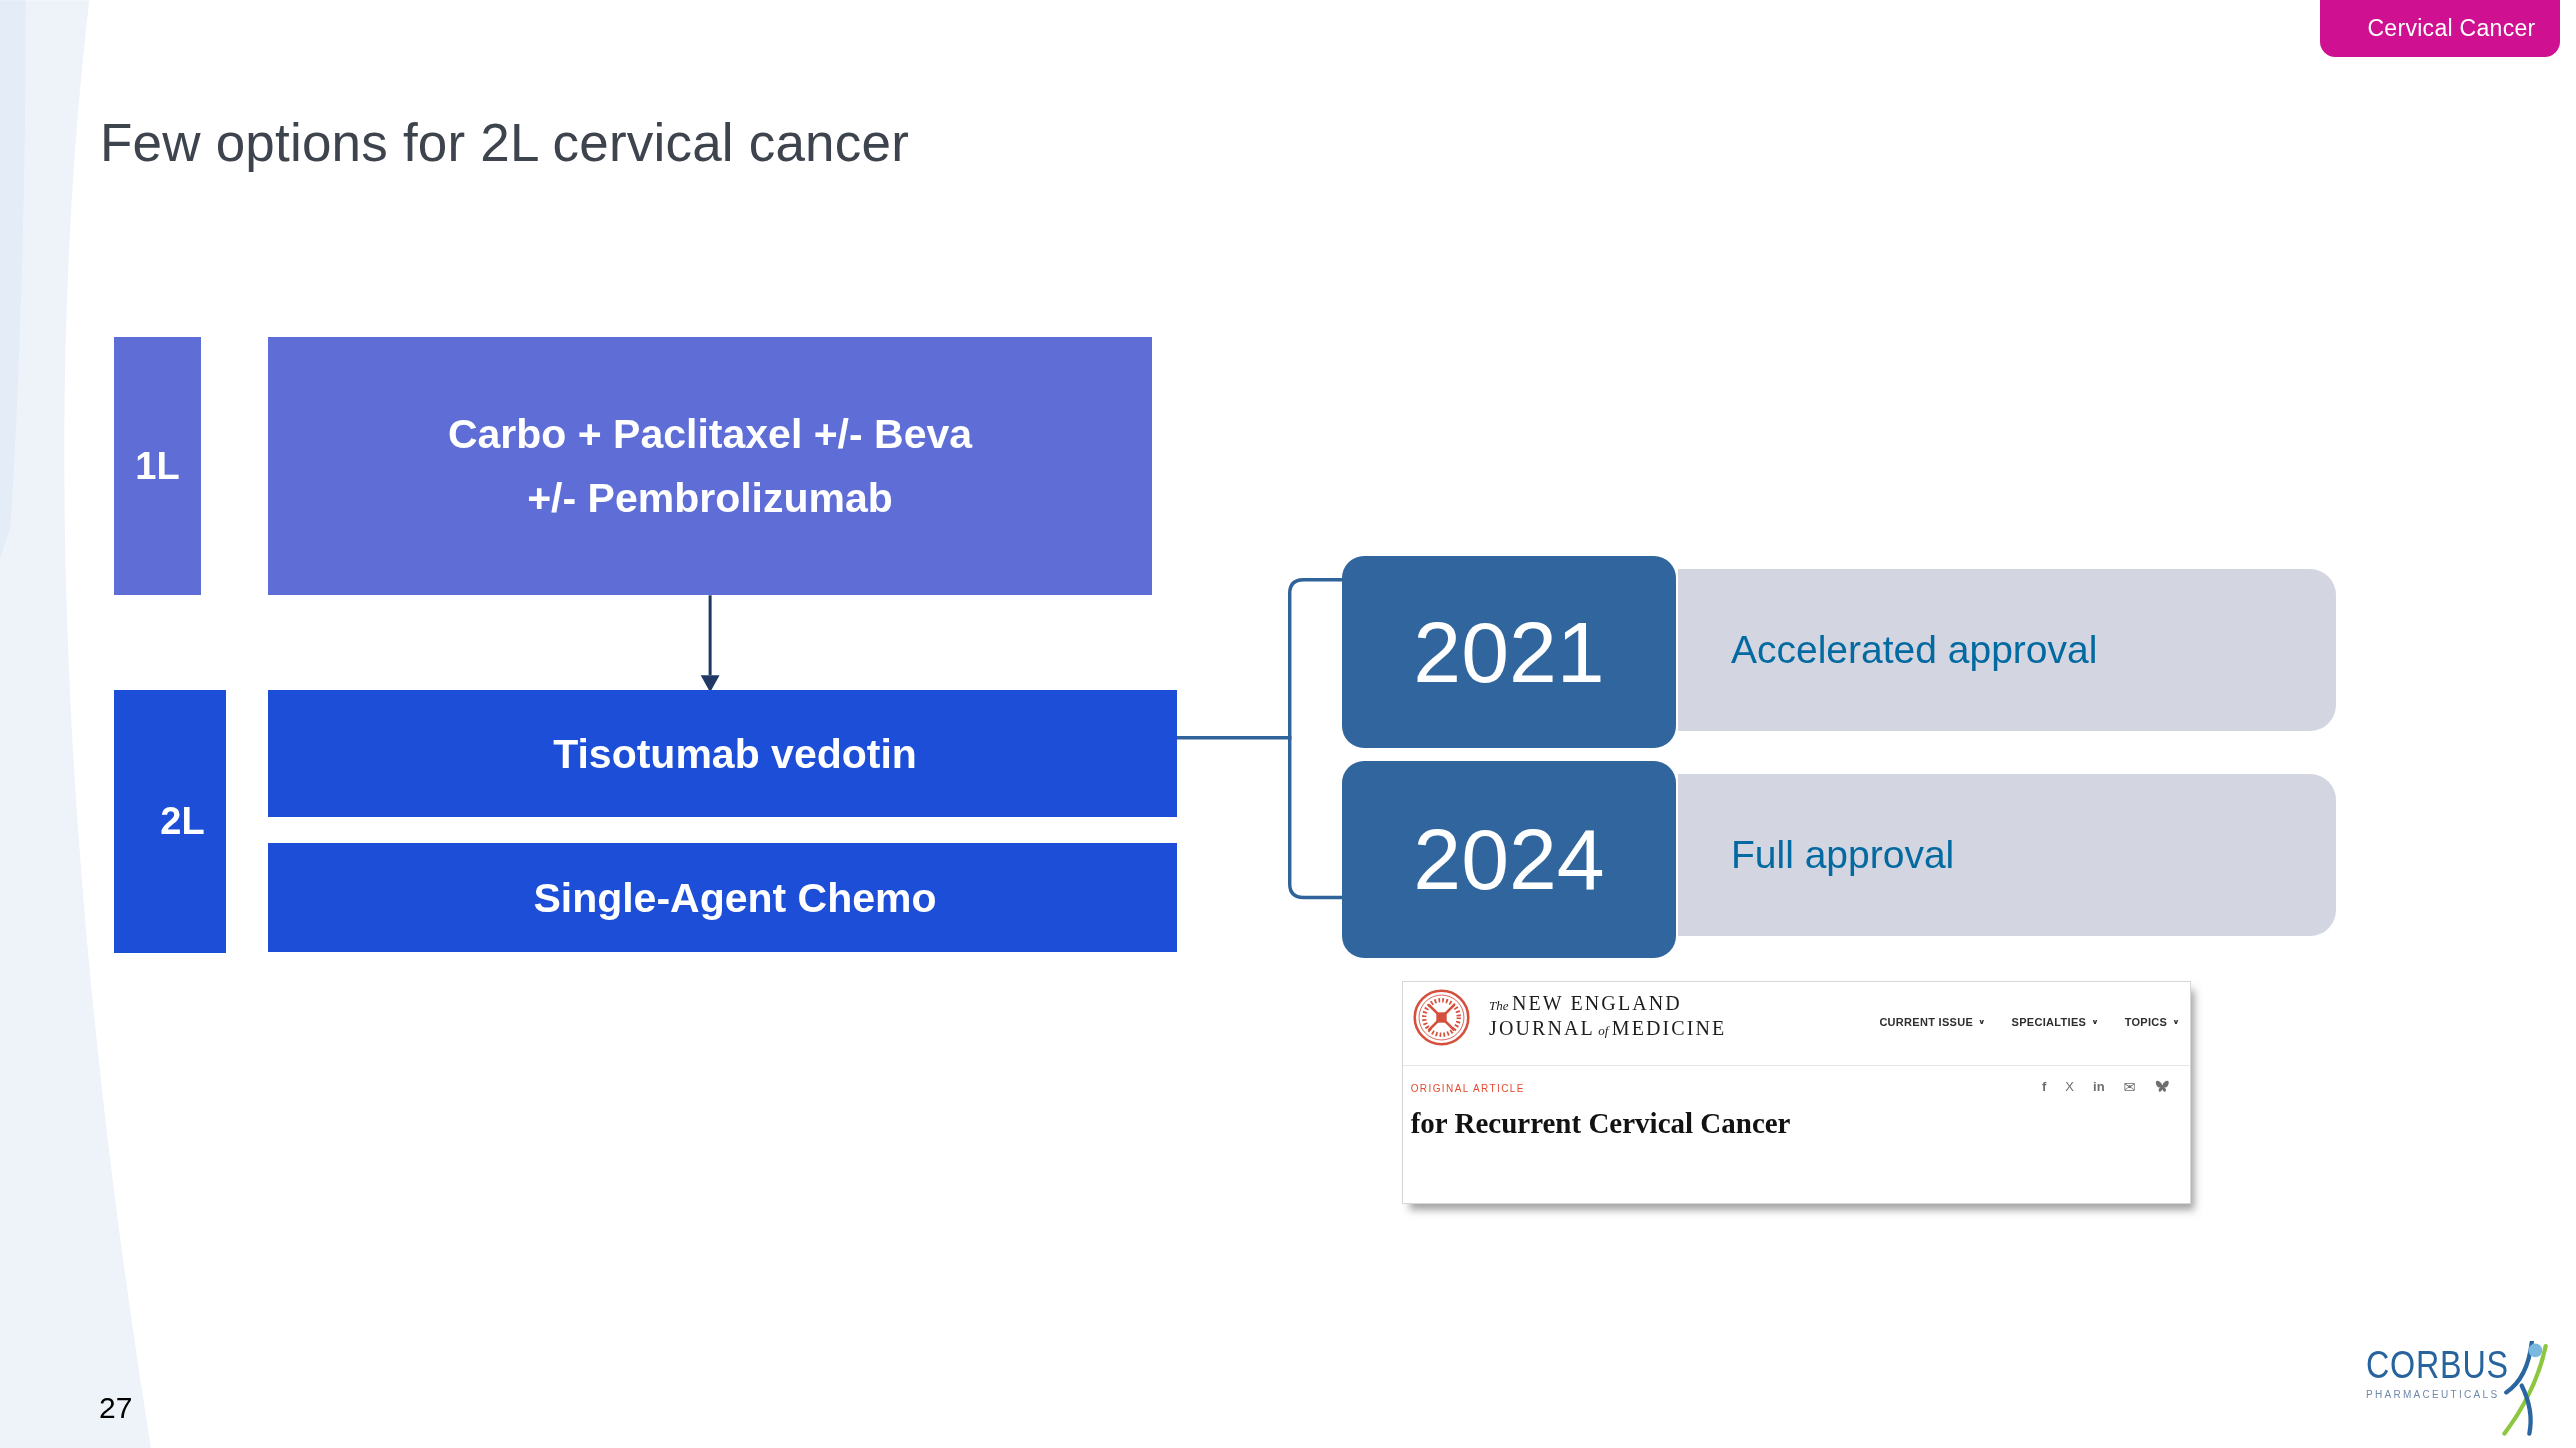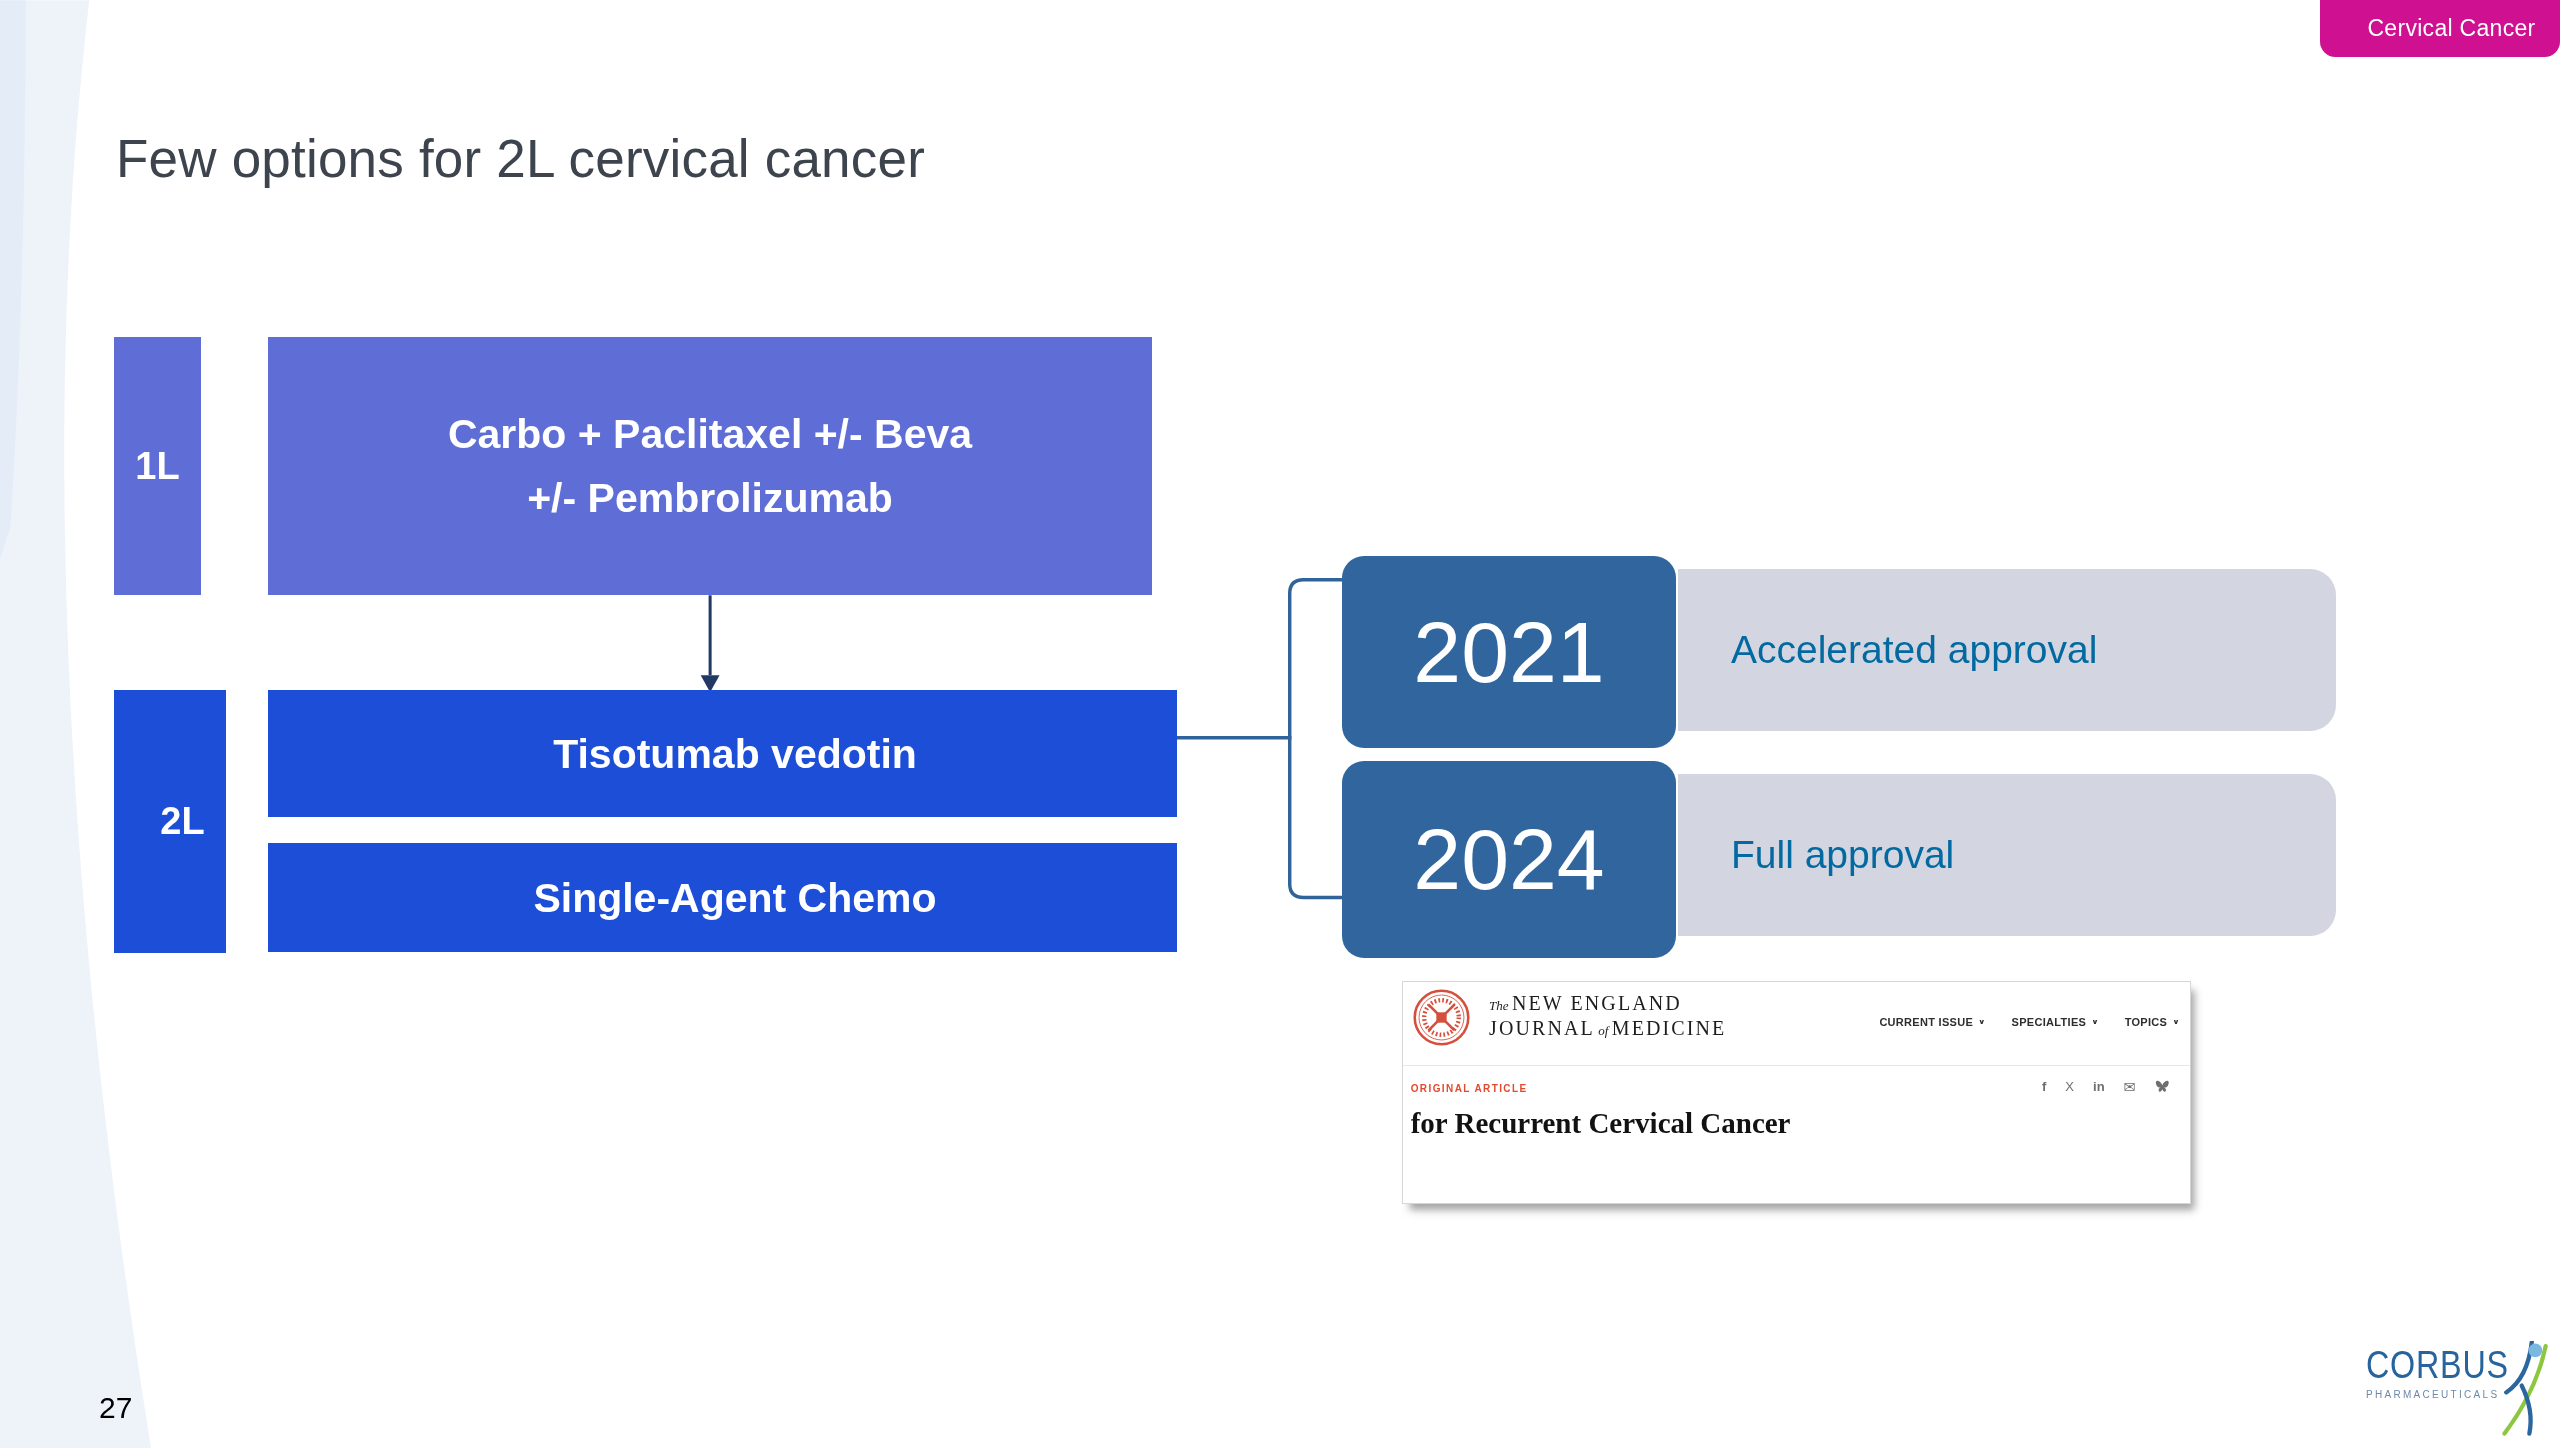--- a/index.html
+++ b/index.html
@@ -11,21 +11,21 @@
 
   
   .badge{
     position:absolute;left:2320px;top:0;width:217px;height:57px;
     background:#cf1090;border-radius:0 0 15.5px 15.5px;
     display:flex;align-items:center;justify-content:center;
     color:#ffffff;font-size:23px;letter-spacing:0.3px;padding-left:23px;
   }
 
   .title{
-    position:absolute;left:100px;top:112px;margin:16px;
+    position:absolute;left:100px;top:112px;margin:0;
     font-size:53px;font-weight:400;color:#3e444d;letter-spacing:0.2px;
   }
 
   
   .lblbox{position:absolute;display:flex;align-items:center;justify-content:center;
     color:#fff;font-weight:700;font-size:38px;}
   .l1{background:#5f6ed6;}
   .l2{background:#1d4ed8;padding-left:25px;}
   .box-1l-label{left:114px;top:337px;width:87px;height:258px;}
   .box-2l-label{left:114px;top:690px;width:87px;height:263px;}
@@ -56,21 +56,21 @@
   .nejm-seal{position:absolute;left:10.3px;top:6.9px;width:57px;height:57px;}
   .masthead{position:absolute;left:86px;top:10.3px;color:#1d1d1d;line-height:23px;white-space:nowrap;}
   .mh-caps{font-size:20px;letter-spacing:2.1px;}
   .mh-the{font-size:13px;font-style:italic;letter-spacing:0;}
   .nejm-nav{position:absolute;right:10.3px;top:34px;display:flex;gap:26px;align-items:center;
     font-family:"Liberation Sans","DejaVu Sans",sans-serif;}
   .nav-item{display:flex;align-items:center;gap:5.2px;font-size:11px;font-weight:700;color:#2e2e2e;letter-spacing:0.3px;cursor:pointer;}
   .chev{font-size:8.6px;color:#2e2e2e;transform:scaleY(.8);}
   .nejm-divider{position:absolute;left:0;right:0;top:83px;border-top:1.7px solid #e7e7e7;}
   .kicker{position:absolute;left:7.7px;top:101px;font-family:"Liberation Sans","DejaVu Sans",sans-serif;
-    font-size:10px;font-weight:700;letter-spacing:1.4px;color:#e4492f;}
+    font-size:10px;font-weight:400;letter-spacing:1.4px;color:#e4492f;}
   .share-icons{position:absolute;right:20.6px;top:96px;display:flex;gap:19px;align-items:center;color:#6e6e6e;}
   .share-icons span{font-family:"Liberation Sans","DejaVu Sans",sans-serif;font-size:13px;font-weight:700;cursor:pointer;}
   .article-title{position:absolute;left:7.7px;top:120px;font-weight:700;font-size:29px;line-height:42px;color:#121212;}
 
   
   .corbus{position:absolute;left:2366px;top:1346px;width:197px;height:94px;z-index:2;}
   .corbus-name{font-size:38px;color:#27649e;transform:scaleX(.85);transform-origin:left;letter-spacing:0.9px;line-height:39px;}
   .corbus-sub{font-size:10px;letter-spacing:2.3px;color:#6d88aa;margin-top:4.3px;}
   .corbus-fig{position:absolute;left:123px;top:-5.2px;}
 

